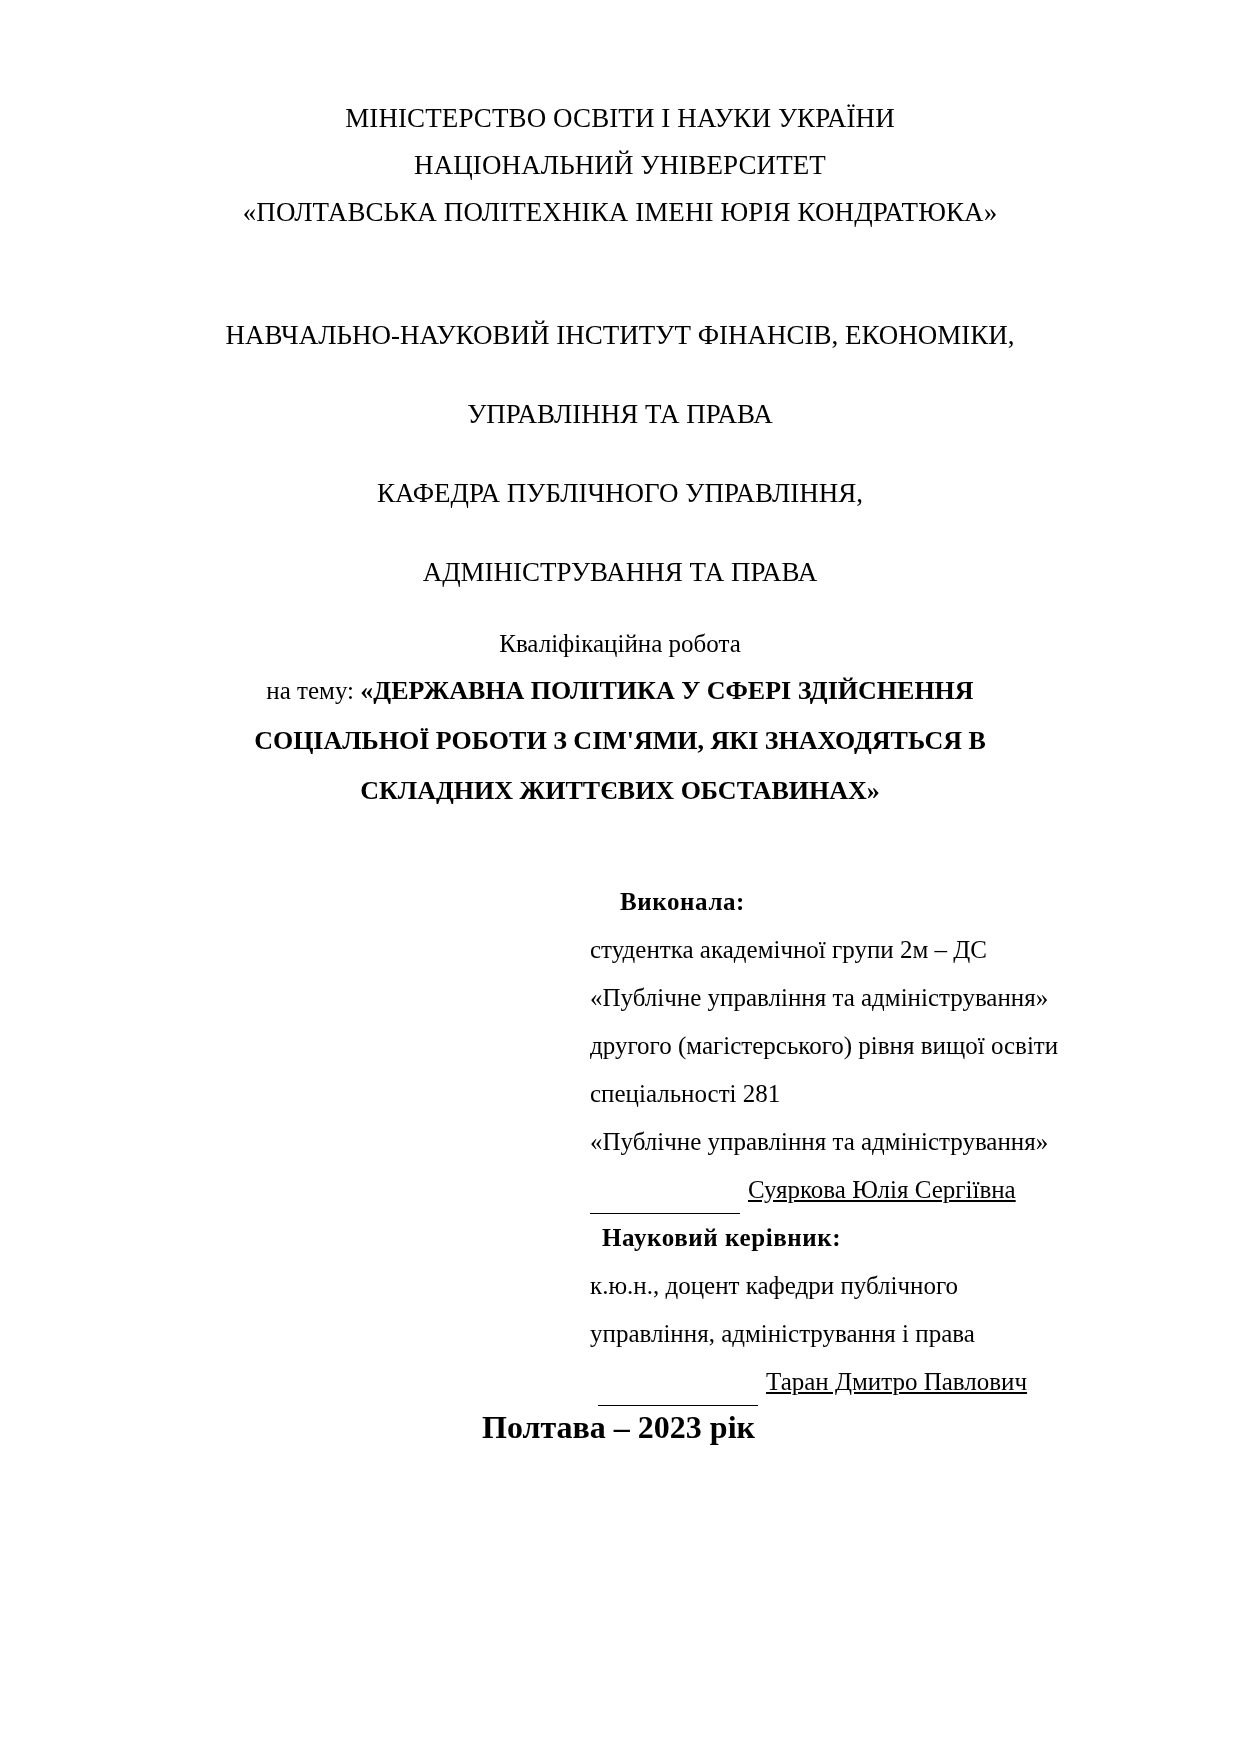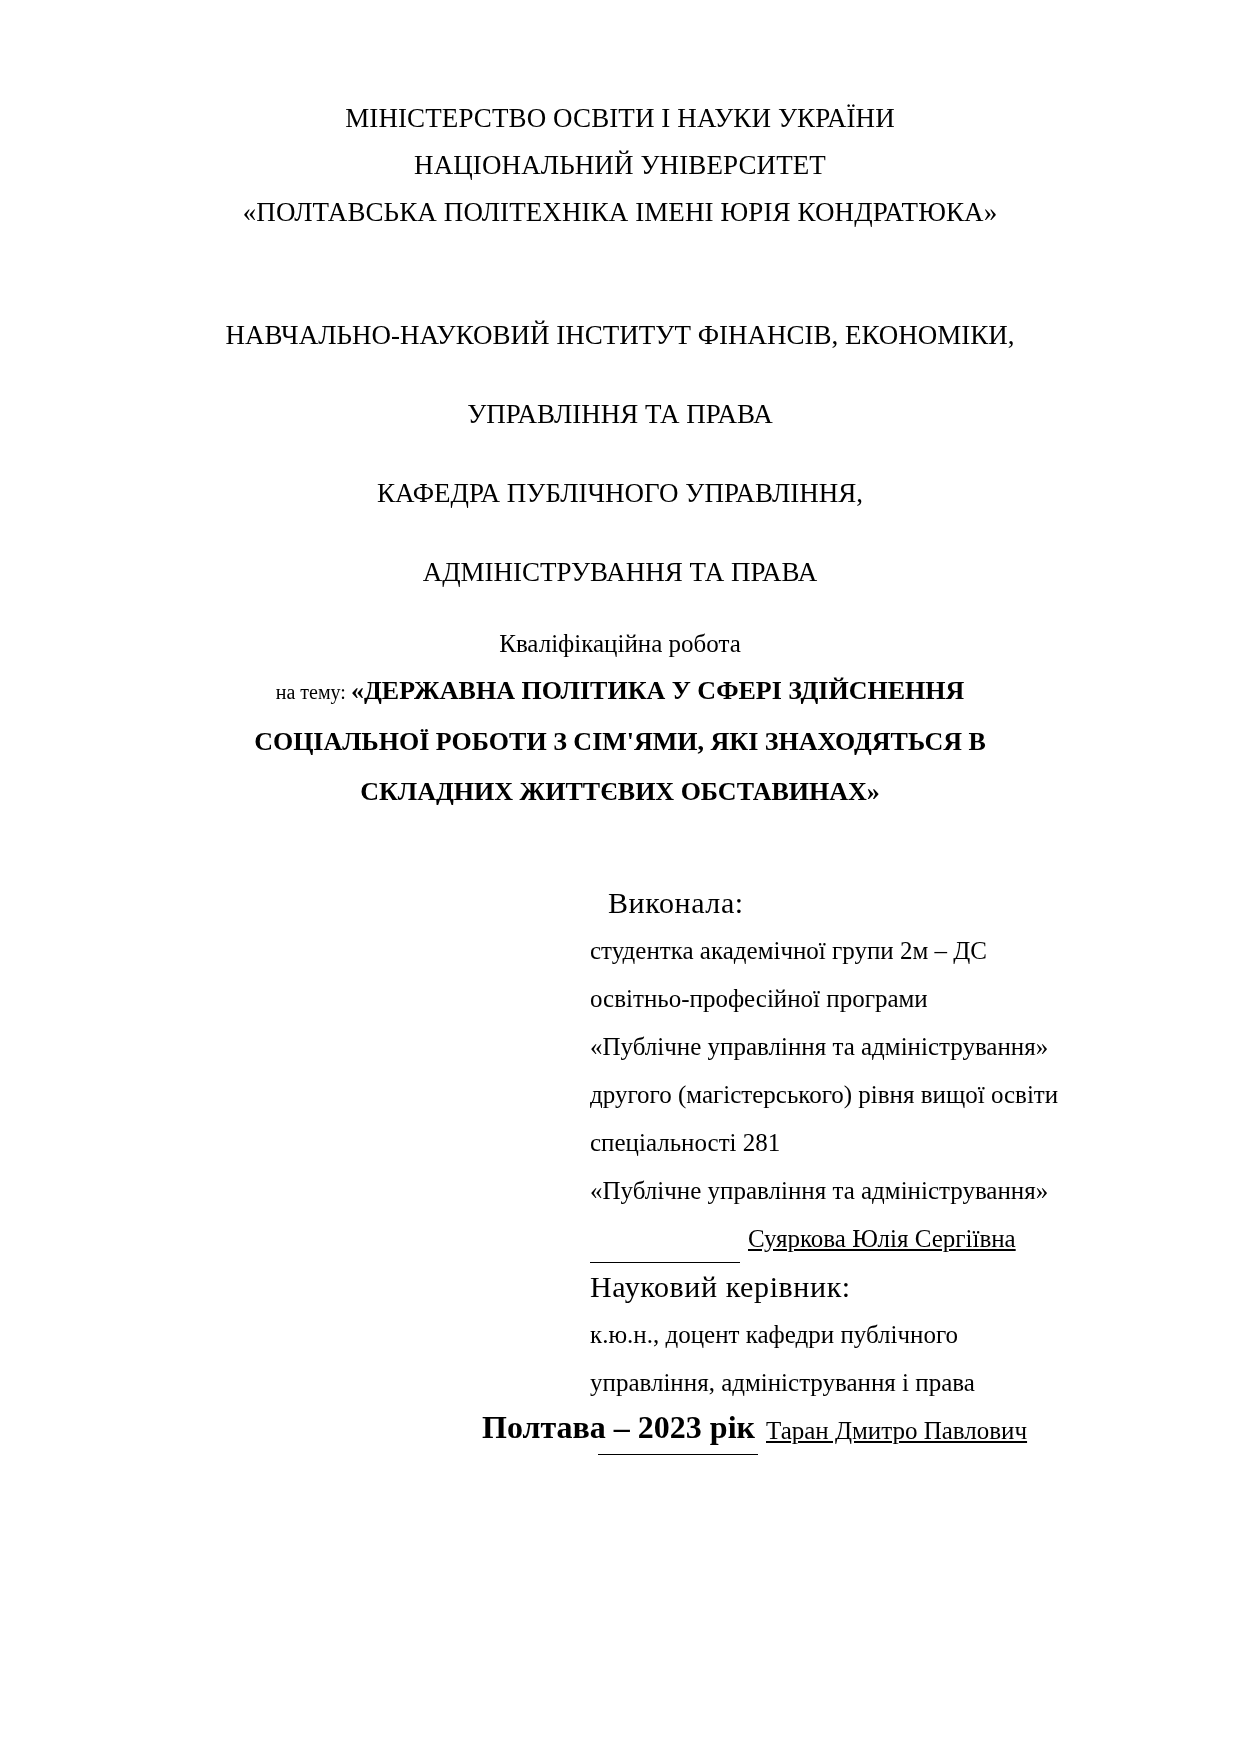--- a/index.html
+++ b/index.html
@@ -39,43 +39,44 @@
   .inst-line {
     font-size: 27px;
     line-height: 47px;
     margin-top: 32px;
   }
   .qual-line {
     font-size: 25px;
     line-height: 44px;
   }
   .topic-intro {
-    font-size: 20px;
+    font-size: 25px;
   }
   .topic-bold {
     font-weight: bold;
     font-size: 26px;
   }
   .topic-wrap {
     font-size: 25px;
     line-height: 50px;
     text-align: center;
   }
 
   .right-block {
     margin-left: 470px;
     margin-top: 62px;
     font-size: 25px;
     line-height: 48px;
     text-align: left;
   }
   .right-block .bold {
-    font-weight: normal;
-    font-size: 30px;
+    font-weight: bold;
+    font-size: 25px;
     letter-spacing: 0.6px;
+    margin-left: 12px;
   }
   .indent-1 { padding-left: 18px; }
   .indent-2 { padding-left: 8px; }
 
   .sign-row {
     white-space: nowrap;
     text-decoration: underline;
   }
   .sign-line {
     display: inline-block;
@@ -125,21 +126,20 @@
     <div class="topic-wrap">
       <span class="topic-intro">на тему: </span><span class="topic-bold">«ДЕРЖАВНА ПОЛІТИКА У СФЕРІ ЗДІЙСНЕННЯ</span>
       <div class="topic-bold">СОЦІАЛЬНОЇ РОБОТИ З СІМ'ЯМИ, ЯКІ ЗНАХОДЯТЬСЯ В</div>
       <div class="topic-bold">СКЛАДНИХ ЖИТТЄВИХ ОБСТАВИНАХ»</div>
     </div>
   </div>
 
   <div class="right-block">
     <div class="bold indent-1">Виконала:</div>
     <div>студентка академічної групи 2м – ДС</div>
-    <div>освітньо-професійної програми</div>
     <div>«Публічне управління та адміністрування»</div>
     <div>другого (магістерського) рівня вищої освіти</div>
     <div>спеціальності 281</div>
     <div>«Публічне управління та адміністрування»</div>
     <div class="sign-row">
       <span class="sign-line"></span><span>Суяркова Юлія Сергіївна</span>
     </div>
     <div class="bold">Науковий керівник:</div>
     <div>к.ю.н., доцент кафедри публічного</div>
     <div> управління, адміністрування і права</div>

